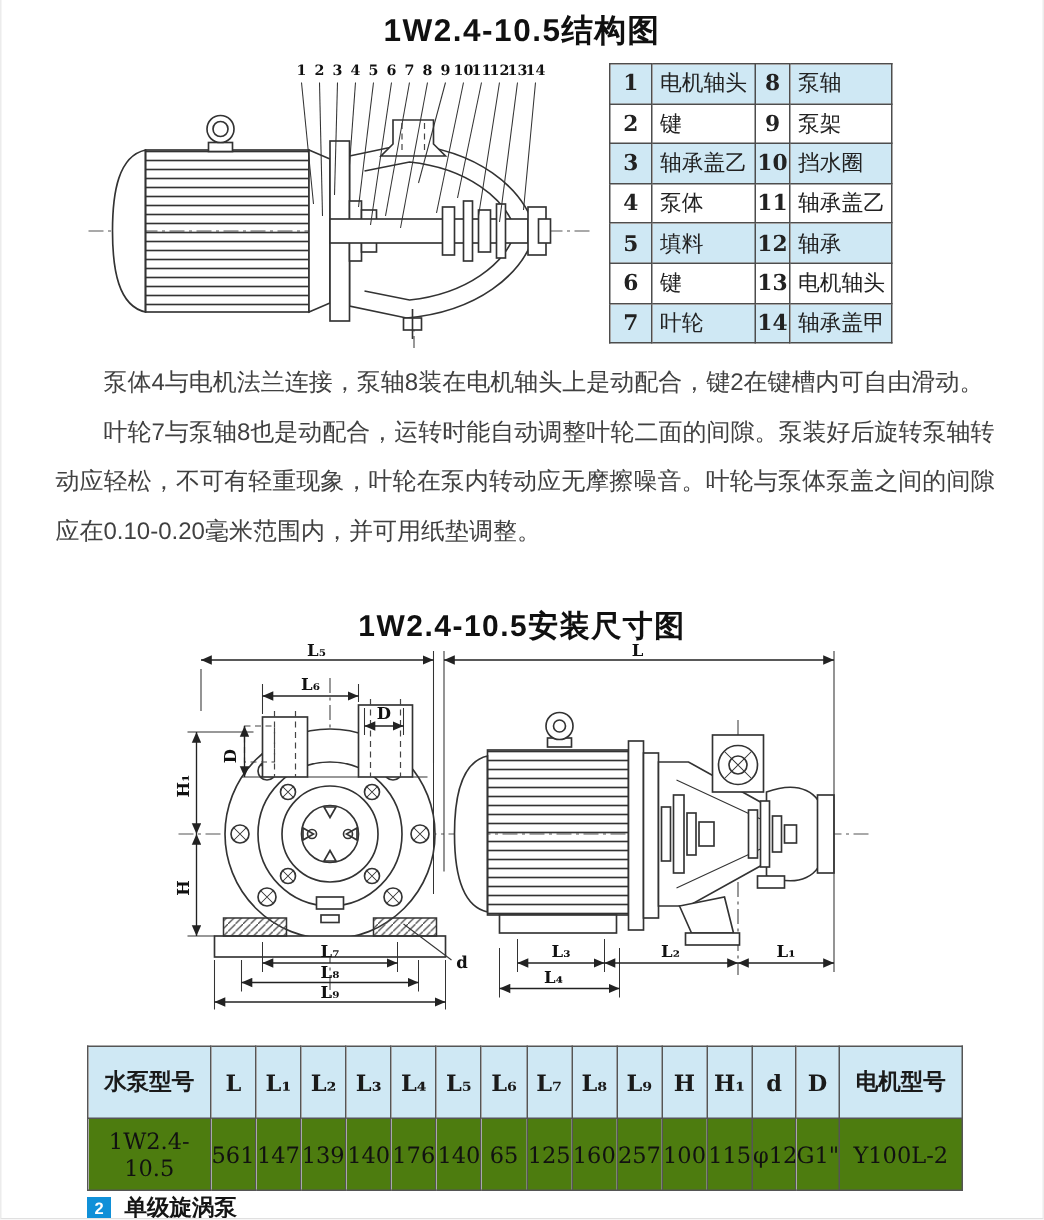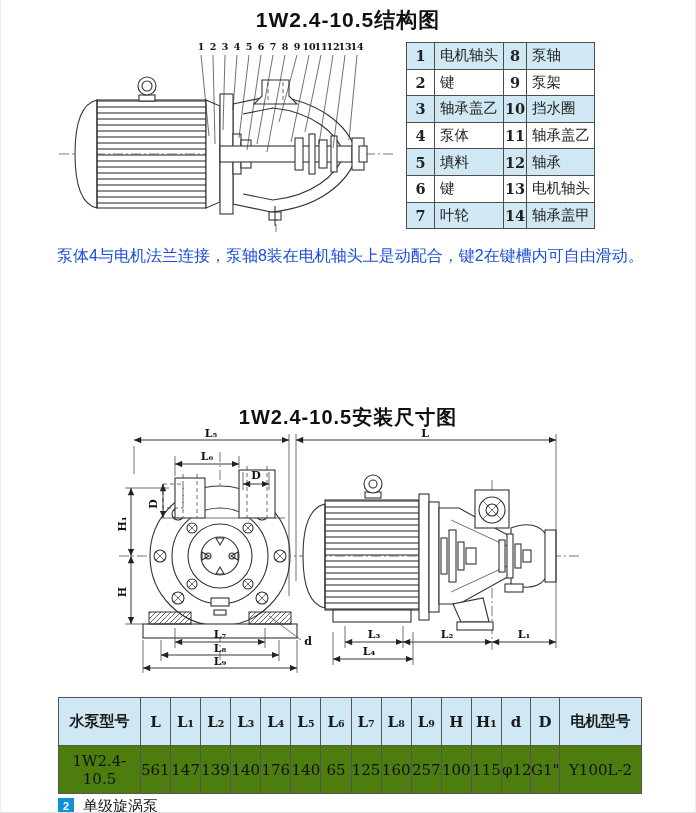--- a/index.html
+++ b/index.html
@@ -12,21 +12,21 @@
 
   
   .parts-table{position:absolute;left:405px;top:42px;border-collapse:collapse;table-layout:fixed;}
   .parts-table td{border:1px solid #4d4d4d;height:25.6px;font-size:14.5px;color:#222;padding:0 0 0 5px;overflow:hidden;white-space:nowrap;}
   .parts-table td.num{text-align:center;padding:0;}
   .parts-table tr.alt td{background:#cfe8f4;}
   .parts-table col.c-num1{width:28px;} .parts-table col.c-name1{width:69px;}
   .parts-table col.c-num2{width:23px;} .parts-table col.c-name2{width:68px;}
 
   
-  .description{position:absolute;left:24px;top:239px;width:626px;font-size:16px;line-height:33px;color:#1d4ed8;}
+  .description{position:absolute;left:36px;top:239px;width:626px;font-size:16px;line-height:33px;color:#404040;}
   .description p{margin:0;text-indent:2em;text-align:justify;}
 
   
   svg{position:absolute;}
   .ln{fill:none;stroke:#333;stroke-width:1.1;}
   .fw{fill:#fff;stroke:#333;stroke-width:1.1;}
   .fin{stroke:#333;stroke-width:1.1;}
   .cl{stroke:#555;stroke-width:0.8;stroke-dasharray:10 3 2 3;fill:none;}
   .dsh{stroke:#444;stroke-width:0.8;stroke-dasharray:4 3;fill:none;}
   .dm{stroke:#222;stroke-width:0.9;fill:none;}
@@ -40,21 +40,21 @@
              font-family:"DejaVu Serif","Liberation Serif",serif;}
   .dim-table th,.dim-table td{border:1px solid #555;height:47px;text-align:center;overflow:hidden;padding:0;}
   .dim-table th{background:#cfe8f4;font-size:15px;font-weight:bold;color:#1a1a1a;margin-top:16px;}
   .dim-table td{background:#4d7c0f;font-size:15px;color:#111;}
   .dim-table col.wide{width:82px;}
 
   
   .footer{position:absolute;left:57px;top:798px;display:flex;align-items:flex-start;}
   .footer-index{width:16px;height:15px;background:#1090d8;color:#fff;font-size:11px;font-weight:bold;
                 display:flex;align-items:center;justify-content:center;}
-  .footer-label{margin-left:9px;font-size:15px;font-weight:normal;color:#151515;line-height:16px;}
+  .footer-label{margin-left:9px;font-size:15px;font-weight:bold;color:#151515;line-height:16px;}
 </style>
 </head>
 <body>
 
 <div class="page">
 
   <div class="sec-title" id="title1">1W2.4-10.5结构图</div>
 
   <svg style="left:56px;top:38px;" width="340" height="202" viewBox="0 0 340 202">
     <defs>
@@ -178,20 +178,21 @@
       <td class="num">7</td>
       <td>叶轮</td>
       <td class="num">14</td>
       <td>轴承盖甲</td>
     </tr>
   </tbody>
     </table>
 
   <div class="description">
     <p>泵体4与电机法兰连接，泵轴8装在电机轴头上是动配合，键2在键槽内可自由滑动。</p>
+    <p>叶轮7与泵轴8也是动配合，运转时能自动调整叶轮二面的间隙。泵装好后旋转泵轴转动应轻松，不可有轻重现象，叶轮在泵内转动应无摩擦噪音。叶轮与泵体泵盖之间的间隙应在0.10-0.20毫米范围内，并可用纸垫调整。</p>
   </div>
 
   <div class="sec-title" id="title2">1W2.4-10.5安装尺寸图</div>
 
   <svg style="left:116px;top:426px;" width="470" height="248" viewBox="0 0 470 248">
     <defs>
       <pattern id="fins2" width="6" height="6" patternUnits="userSpaceOnUse">
         <path d="M0,3 H6" class="fin"></path>
       </pattern>
       <pattern id="hat2" width="5" height="5" patternUnits="userSpaceOnUse">

